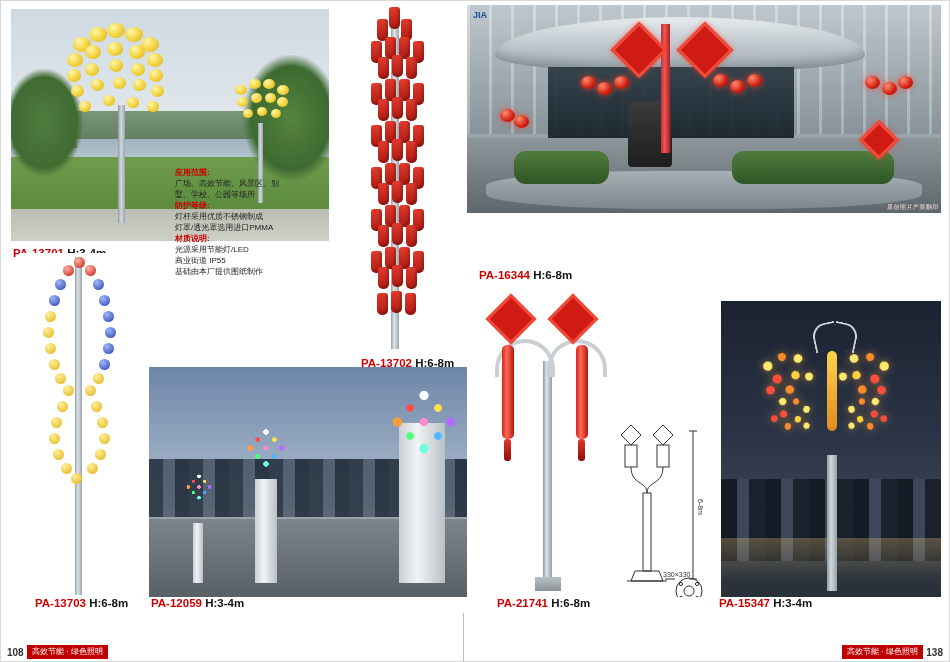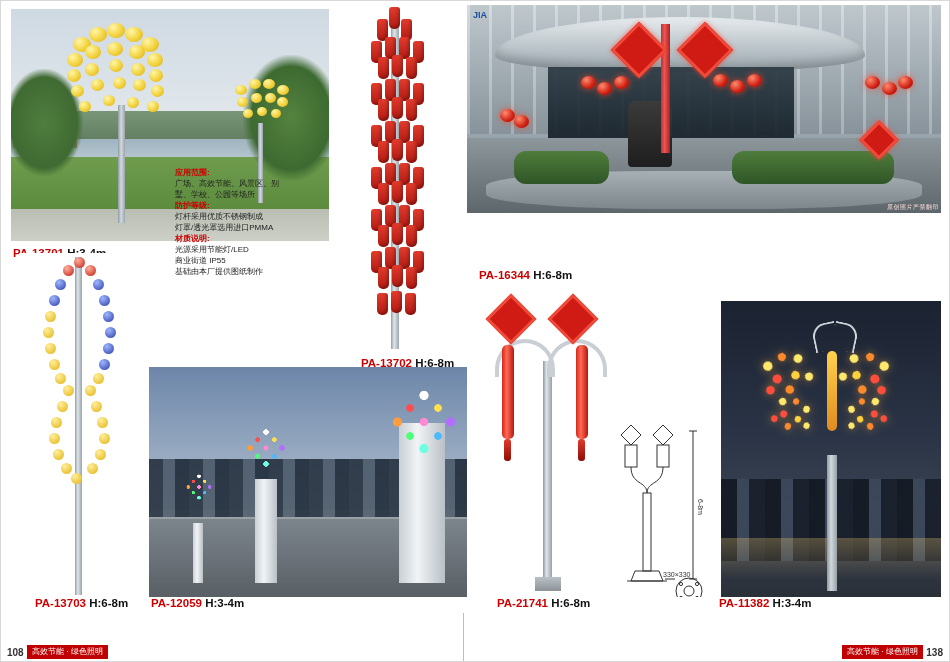--- a/index.html
+++ b/index.html
@@ -612,21 +612,21 @@
       <div class="wing" style="left:112px; top:44px;  transform: scaleX(-1) rotate(-18deg);"></div>
       <div class="wing" style="left:48px;  top:92px;  width:50px; height:42px; transform: rotate(14deg);"></div>
       <div class="wing" style="left:118px; top:92px;  width:50px; height:42px; transform: scaleX(-1) rotate(14deg);"></div>
       <div style="position:absolute; left:92px; top:22px; width:22px; height:26px; border-left:2px solid #cfd6da; border-top:2px solid #cfd6da; border-radius:14px 0 0 0; transform:rotate(-12deg);"></div>
       <div style="position:absolute; left:112px; top:22px; width:22px; height:26px; border-right:2px solid #cfd6da; border-top:2px solid #cfd6da; border-radius:0 14px 0 0; transform:rotate(12deg);"></div>
       <div style="position:absolute; left:106px; top:50px; width:10px; height:80px; border-radius:6px; background:linear-gradient(to bottom,#ffd24d,#e08b1e);"></div>
     </div>
   </div>
 
   <div class="caption" style="left:718px; top:596px;">
-    <span>PA-11382</span>
+    <span>PA-15347</span>
     <span class="h">H:3-4m</span>
   </div>
 
   <div class="divider-v" style="left:462px; top:612px; height:48px;"></div>
 
   <div class="pagenum" style="left:6px;">108</div>
   <div class="foot-tag" style="left:26px;">高效节能 · 绿色照明</div>
 
   <div class="foot-tag" style="right:26px;">高效节能 · 绿色照明</div>
   <div class="pagenum" style="right:6px;">138</div>

